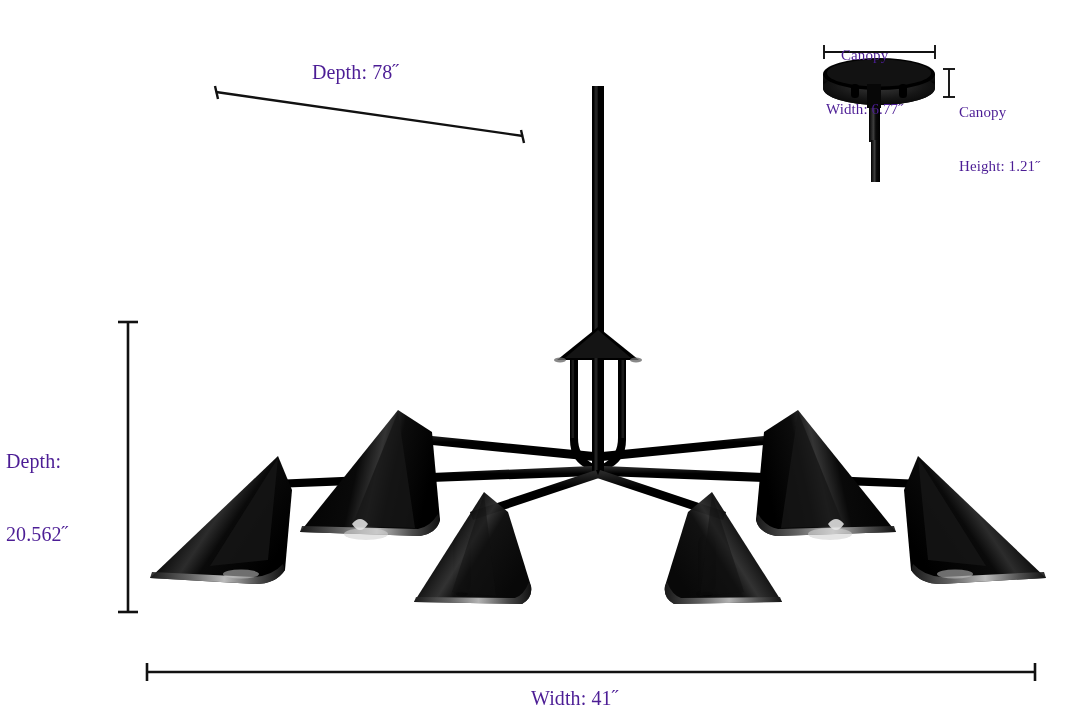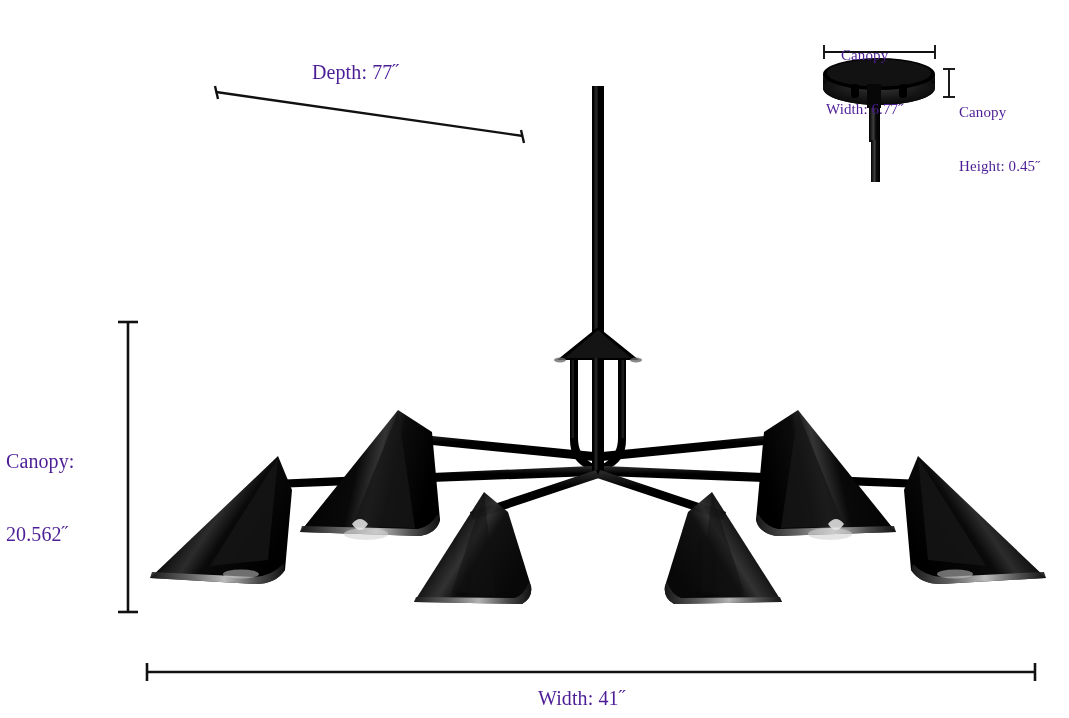--- a/index.html
+++ b/index.html
@@ -35,21 +35,20 @@
   }
   #label-depth {
     left: 312px;
     top: 60px;
     font-size: 20px;
   }
   #label-width {
     left: 531px;
     top: 686px;
     font-size: 20px;
-    margin-left: 7px;
   }
   #label-height {
     left: 6px;
     top: 400px;
     font-size: 20px;
   }
   #label-canopy-width {
     left: 826px;
     top: 9px;
     font-size: 15px;
@@ -271,32 +270,32 @@
       <g>
         <path d="M918 456 L1046 578 L941 584 Q920 584 911 570 L904 490 Z" fill="url(#gShadeB)"></path>
         <path d="M918 458 L986 566 L928 560 Z" fill="#151515" opacity="0.85"></path>
         <path d="M1046 578 L941 584 Q920 584 911 570 L913 564 Q924 576 942 577 L1044 572 Z" fill="url(#gRim)" opacity="0.9"></path>
         <ellipse cx="955" cy="574" rx="18" ry="4.5" fill="#c9c9c9" opacity="0.55"></ellipse>
       </g>
 
     </g>
   </svg>
 
-  <div class="dim-label" id="label-depth">Depth: 77˝</div>
+  <div class="dim-label" id="label-depth">Depth: 78˝</div>
 
   <div class="dim-label" id="label-width">Width: 41˝</div>
 
   <div class="dim-label" id="label-height">
-    <span class="lbl-line">Canopy:</span>
+    <span class="lbl-line">Depth:</span>
     <span class="lbl-line">20.562˝</span>
   </div>
 
   <div class="dim-label" id="label-canopy-width">
     <span class="lbl-line">Canopy</span>
     <span class="lbl-line">Width: 6.77˝</span>
   </div>
 
   <div class="dim-label" id="label-canopy-height">
     <span class="lbl-line">Canopy</span>
-    <span class="lbl-line">Height: 0.45˝</span>
+    <span class="lbl-line">Height: 1.21˝</span>
   </div>
 
 </div>
 
 </body></html>

